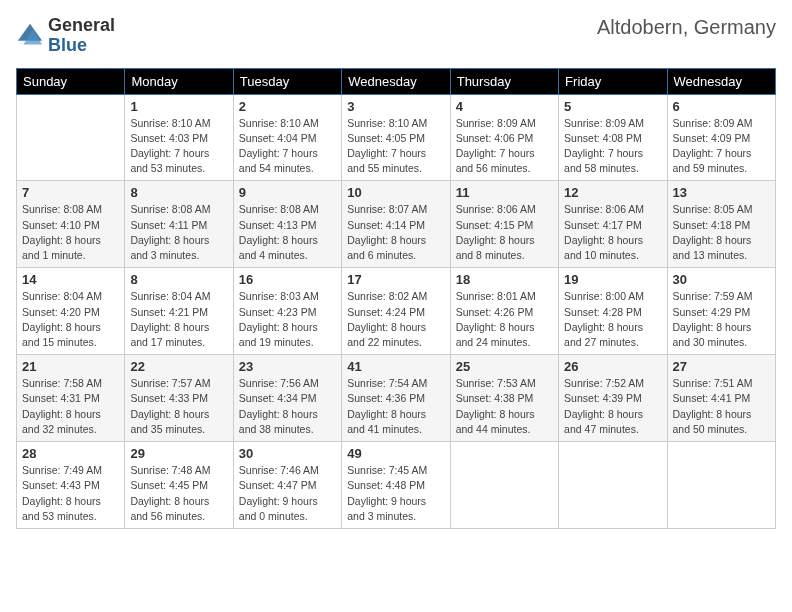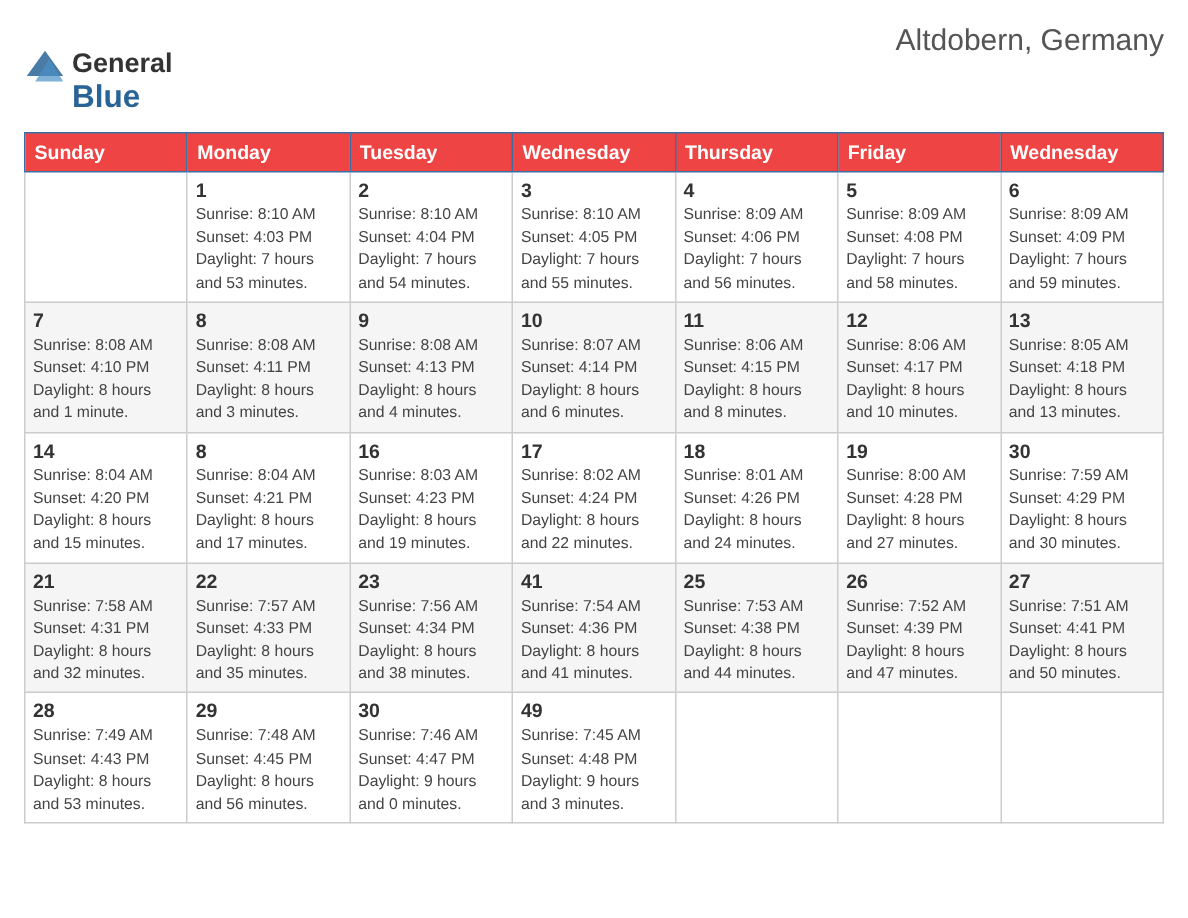--- a/index.html
+++ b/index.html
@@ -23,24 +23,23 @@
     }
     .logo-text {
       display: flex;
       flex-direction: column;
       line-height: 1.1;
     }
     .logo-general {
       font-size: 18px;
       font-weight: bold;
       color: #333;
-      margin-top: 17px;
     }
     .logo-blue {
-      font-size: 21px;
+      font-size: 18px;
       font-weight: bold;
       color: #2a6496;
     }
     .logo-icon {
       width: 28px;
       height: 28px;
     }
     .title-block {
       text-align: right;
     }
@@ -52,26 +51,26 @@
     .location-title {
       font-size: 20px;
       color: #555;
     }
     .calendar {
       width: 100%;
       border-collapse: collapse;
       font-size: 11px;
     }
     .calendar th {
-      background-color: #ef4444;
+      background-color: #000000;
       color: #fff;
       text-align: left;
       padding: 5px 6px;
       font-size: 13px;
-      font-weight: bold;
+      font-weight: normal;
       border: 1px solid #3a6ea5;
     }
     .calendar td {
       border: 1px solid #ccc;
       vertical-align: top;
       padding: 4px 5px;
       width: 14.28%;
       min-height: 80px;
       background: #fff;
     }

